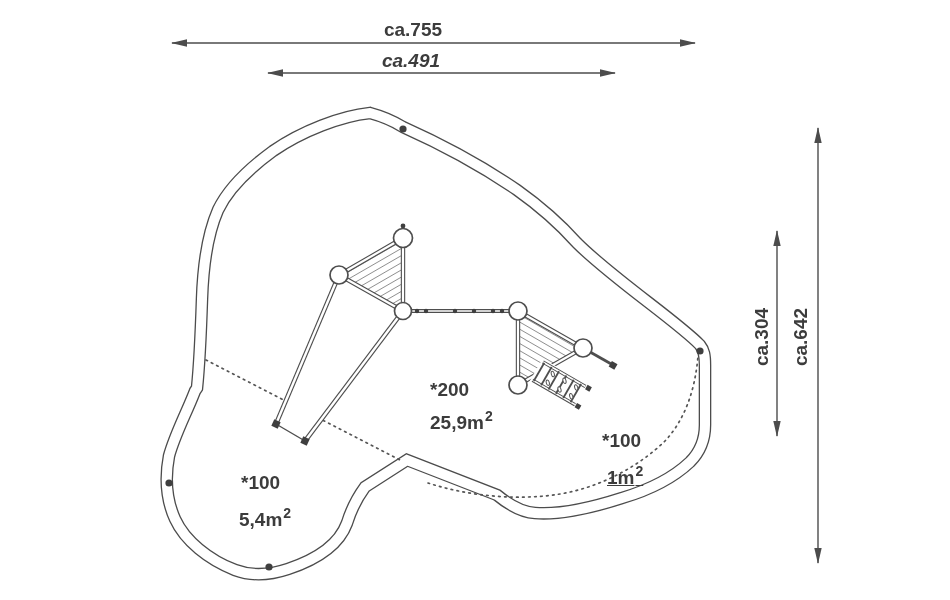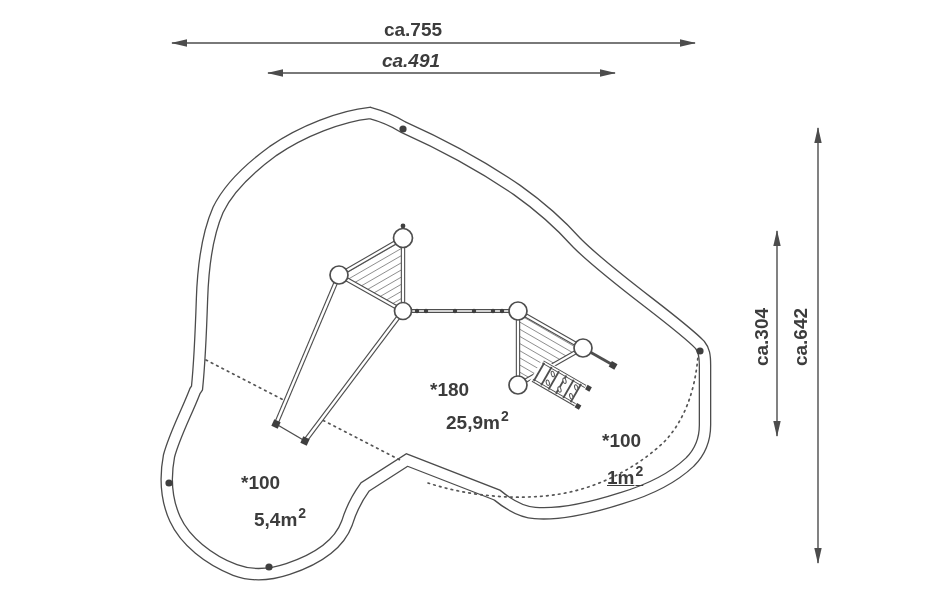--- a/index.html
+++ b/index.html
@@ -148,28 +148,28 @@
         <circle cx="518" cy="385" r="9"></circle>
       </g>
     </g>
   </svg>
 
   <div class="lbl center" style="left:413px;top:20px;">ca.755</div>
   <div class="lbl center" style="left:411px;top:51px;font-style:italic;">ca.491</div>
   <div class="lbl vert" style="left:801px;top:337px;">ca.642</div>
   <div class="lbl vert" style="left:762px;top:337px;">ca.304</div>
 
-  <div class="lbl" style="left:430px;top:380px;">*180</div>
-  <div class="lbl" style="left:430px;top:407px;margin-left:16px;">
+  <div class="lbl" style="left:430px;top:380px;">*200</div>
+  <div class="lbl" style="left:430px;top:407px;">
     <span>25,9m</span><sup>2</sup>
   </div>
 
   <div class="lbl" style="left:602px;top:431px;">*100</div>
   <div class="lbl" style="left:607px;top:462px;text-decoration:underline;">
     <span>1m</span><sup>2</sup>
   </div>
 
   <div class="lbl" style="left:241px;top:473px;">*100</div>
-  <div class="lbl" style="left:254px;top:504px;">
+  <div class="lbl" style="left:239px;top:504px;">
     <span>5,4m</span><sup>2</sup>
   </div>
 
 </div>
 
 </body></html>

